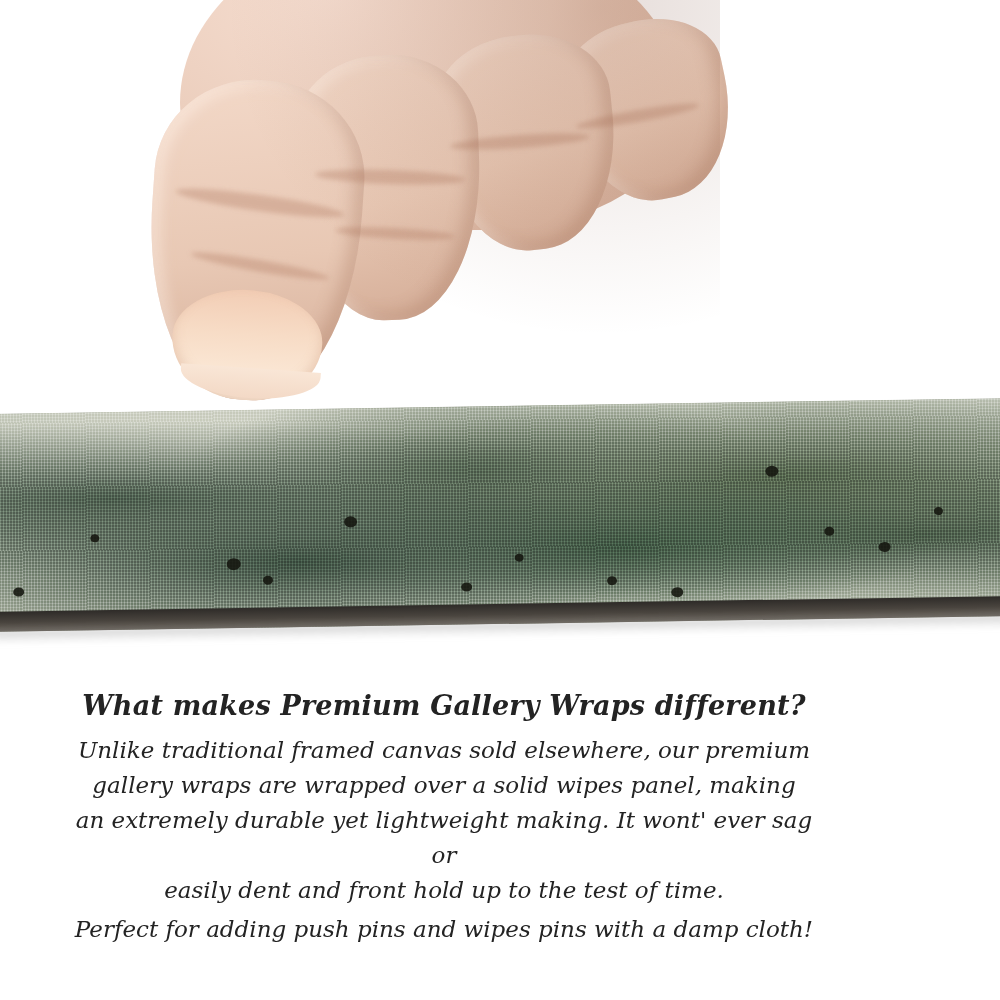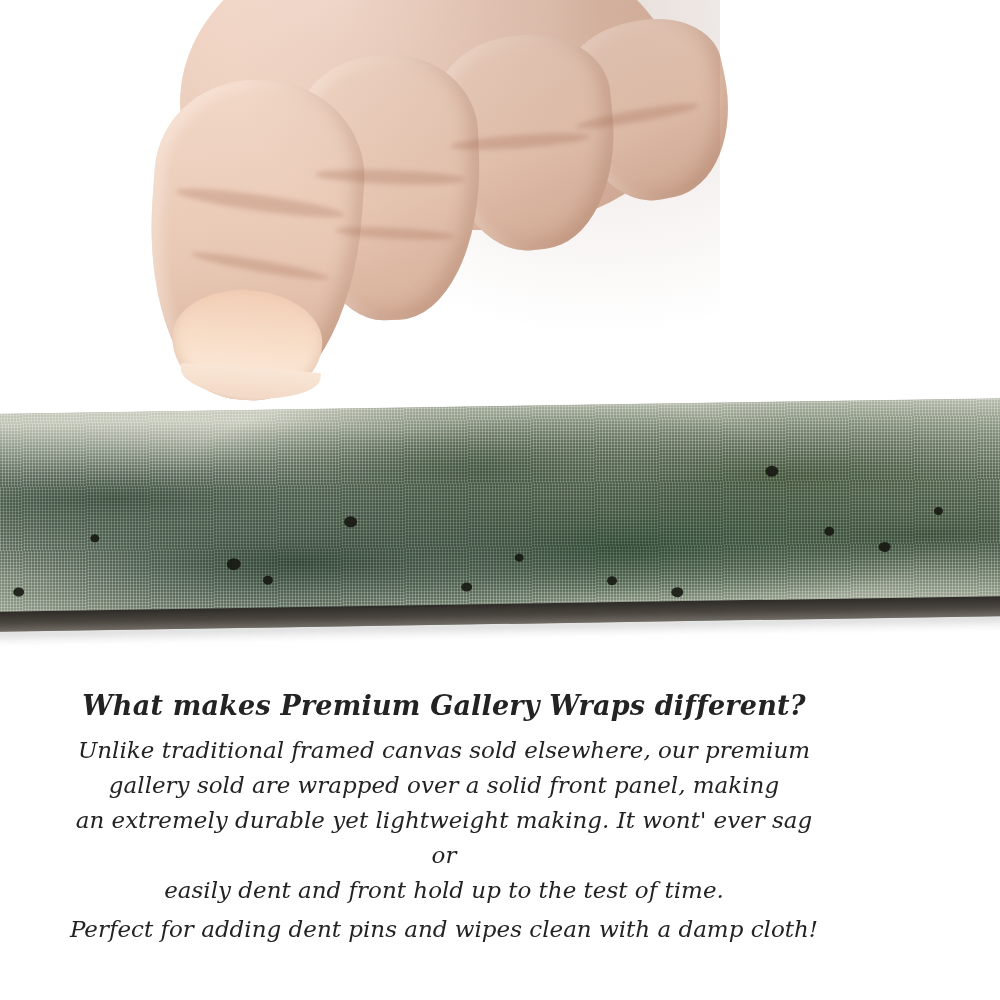--- a/index.html
+++ b/index.html
@@ -234,19 +234,19 @@
       <div class="speck" style="left:18px;  top:174px; width:11px; height:9px;"></div>
     </div>
 
     <div class="canvas-core"></div>
     <div class="canvas-shadow"></div>
   </div>
 
   <div class="caption">
     <div class="caption-heading">What makes Premium Gallery Wraps different?</div>
     <div class="caption-line">Unlike traditional framed canvas sold elsewhere, our premium</div>
-    <div class="caption-line">gallery sold are wrapped over a solid front panel, making</div>
+    <div class="caption-line">gallery wraps are wrapped over a solid wipes panel, making</div>
     <div class="caption-line">an extremely durable yet lightweight making. It wont' ever sag or</div>
     <div class="caption-line">easily dent and front hold up to the test of time.</div>
-    <div class="caption-line caption-last">Perfect for adding dent pins and wipes clean with a damp cloth!</div>
+    <div class="caption-line caption-last">Perfect for adding push pins and wipes pins with a damp cloth!</div>
   </div>
 
 </div>
 
 </body></html>

